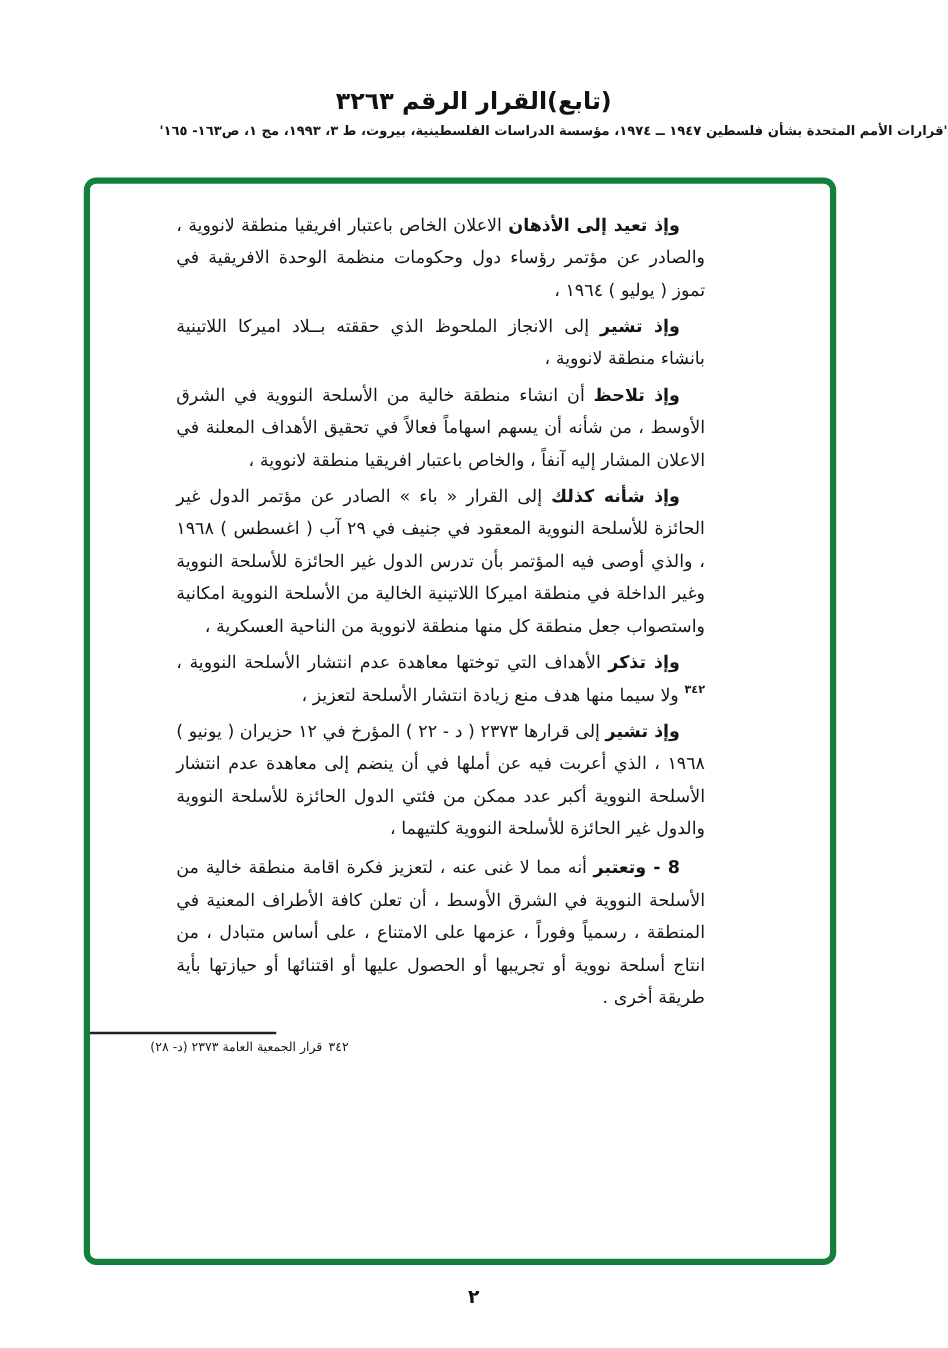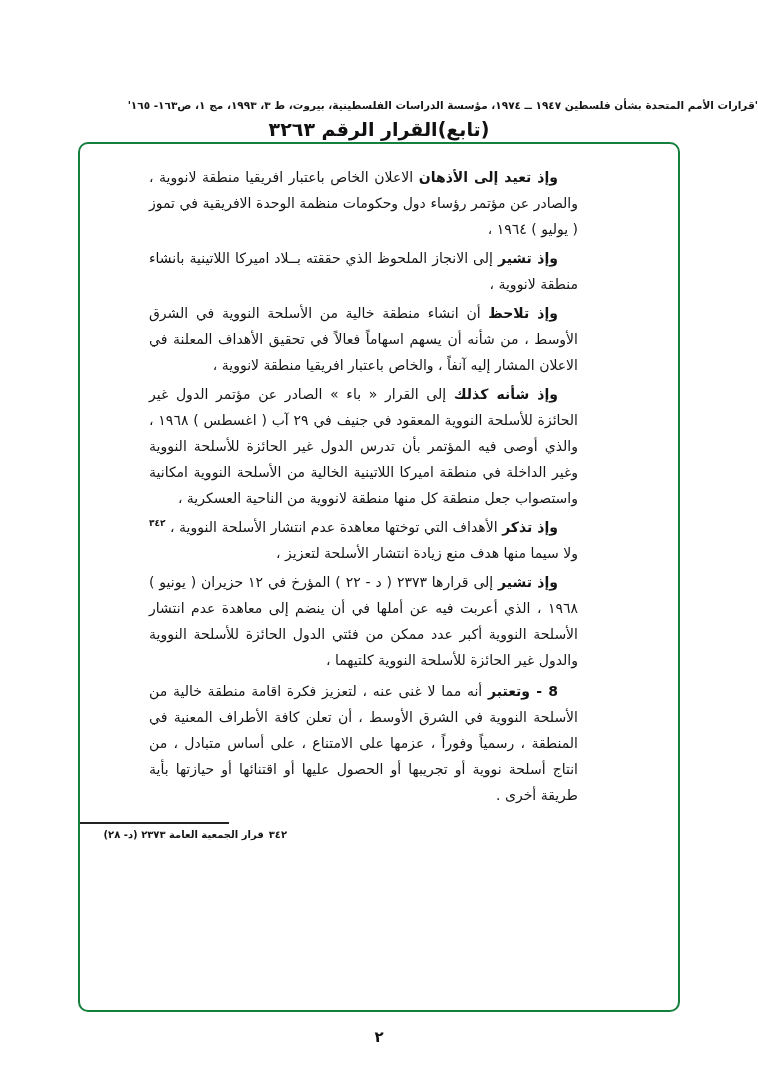--- a/index.html
+++ b/index.html
@@ -2,47 +2,47 @@
 <html lang="ar" dir="rtl"><head>
 <meta charset="utf-8">
 <style>
   html,body{margin:0;padding:0;background:#ffffff;}
   body{
     width:758px;height:1078px;position:relative;overflow:hidden;
     font-family:"DejaVu Sans",sans-serif;direction:rtl;color:#111;
   }
   .title{
     position:absolute;top:70px;left:0;right:0;text-align:center;
-    font-size:19px;font-weight:bold;letter-spacing:0;margin-top:48px;
+    font-size:19px;font-weight:bold;letter-spacing:0;
   }
   .source{
     position:absolute;top:99px;left:0;right:0;text-align:right;
     font-size:10.5px;font-weight:bold;color:#151515;white-space:nowrap;
   }
   .frame{
-    position:absolute;left:78px;top:142px;width:602px;height:870px;
-    box-sizing:border-box;border:2px solid #15803d;border-radius:10px;
+    position:absolute;left:67px;top:142px;width:602px;height:870px;
+    box-sizing:border-box;border:5px solid #15803d;border-radius:10px;
     padding:20px 100px 0 69px;overflow:hidden;
   }
   .body-text{
     font-size:14px;line-height:26px;text-align:justify;color:#151515;
   }
   .body-text p{margin:0 0 3px 0;text-indent:20px;}
   .body-text p.num-item{margin-top:5px;}
   .body-text strong{font-weight:bold;}
   sup.fn-ref{font-size:9px;vertical-align:super;line-height:0;font-weight:bold;}
   .footnote{
     margin-top:14px;width:230px;margin-right:auto;margin-left:-92px;
     text-align:right;
   }
   .footnote-rule{
     width:155px;border-top:2px solid #222;margin:0 58px 5px 0;
   }
   .footnote-text{
-    margin:0;font-size:10px;font-weight:bold;white-space:nowrap;color:#151515;
+    margin:0;font-size:10px;font-weight:normal;white-space:nowrap;color:#151515;
   }
   .fn-num{margin-left:5px;}
   .page-number{
     position:absolute;top:1028px;left:0;right:0;text-align:center;
     font-size:15px;font-weight:bold;
   }
 </style>
 </head>
 <body>
 

